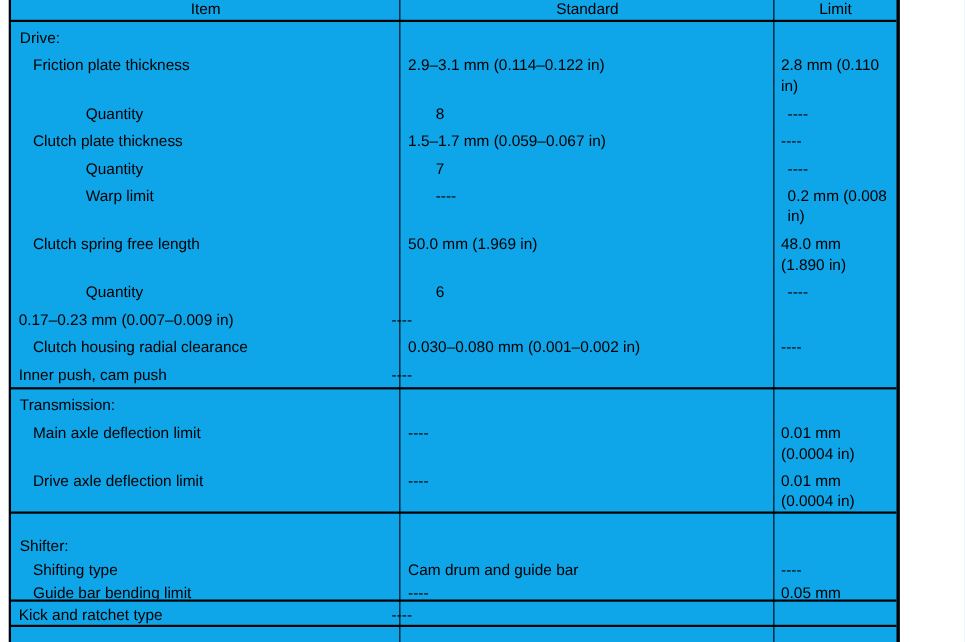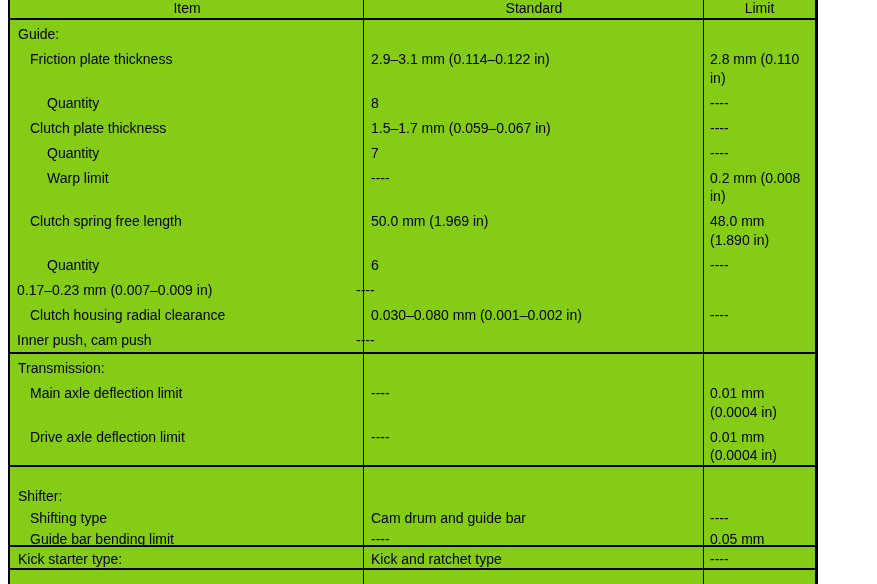--- a/index.html
+++ b/index.html
@@ -15,21 +15,21 @@
   }
   .spec-table {
     position: absolute;
     left: 8px;
     top: 0;
     width: 810px;
     height: 584px;
     box-sizing: border-box;
     border-left: 2px solid #000;
     border-right: 3px solid #000;
-    background: #84cc16;
+    background: #0ea5e9;
   }
   
   .vline {
     position: absolute;
     top: 0;
     bottom: 0;
     width: 1px;
     background: #000;
     z-index: 2;
   }
@@ -61,21 +61,21 @@
   .row {
     display: flex;
     line-height: 18.5px;
     margin-bottom: 6.5px;
   }
   .sec-shifter .row { margin-bottom: 3px; }
 
   .cell { box-sizing: border-box; white-space: pre-line; }
   .c-item { width: 354px; padding-left: 8px; }
   .c-item.ind-1 { padding-left: 20px; }
-  .c-item.ind-2 { padding-left: 37px; }
+  .c-item.ind-2 { padding-left: 24px; margin-left: 44px; }
   .c-std  { width: 340px; padding-left: 7px; }
   .c-lim  { width: 111px; padding-left: 6px; }
 
   .sliver {
     border-top: 2px solid #000;
     box-sizing: border-box;
     height: 5px;
   }
 </style>
 </head>
@@ -86,21 +86,21 @@
   <div class="vline v2"></div>
 
   <div class="header-row">
     <div class="hcell h-item">Item</div>
     <div class="hcell h-std">Standard</div>
     <div class="hcell h-lim">Limit</div>
   </div>
 
   <div class="section sec-clutch">
       <div class="row">
-    <div class="cell c-item ind-0">Guide:</div>
+    <div class="cell c-item ind-0">Drive:</div>
     <div class="cell c-std"></div>
     <div class="cell c-lim"></div>
   </div>
       <div class="row">
     <div class="cell c-item ind-1">Friction plate thickness</div>
     <div class="cell c-std">2.9–3.1 mm (0.114–0.122 in)</div>
     <div class="cell c-lim">2.8 mm (0.110
 in)</div>
   </div>
       <div class="row">
@@ -181,19 +181,18 @@
   </div>
       <div class="row">
     <div class="cell c-item ind-1">Guide bar bending limit</div>
     <div class="cell c-std">----</div>
     <div class="cell c-lim">0.05 mm
 (0.0020 in)</div>
   </div>
     </div>
     <div class="section sec-kick-starter">
       <div class="row">
-    <div class="cell c-item ind-0">Kick starter type:</div>
     <div class="cell c-std">Kick and ratchet type</div>
     <div class="cell c-lim">----</div>
   </div>
     </div>
     <div class="sliver"></div>
 </div>
 
 </body></html>

